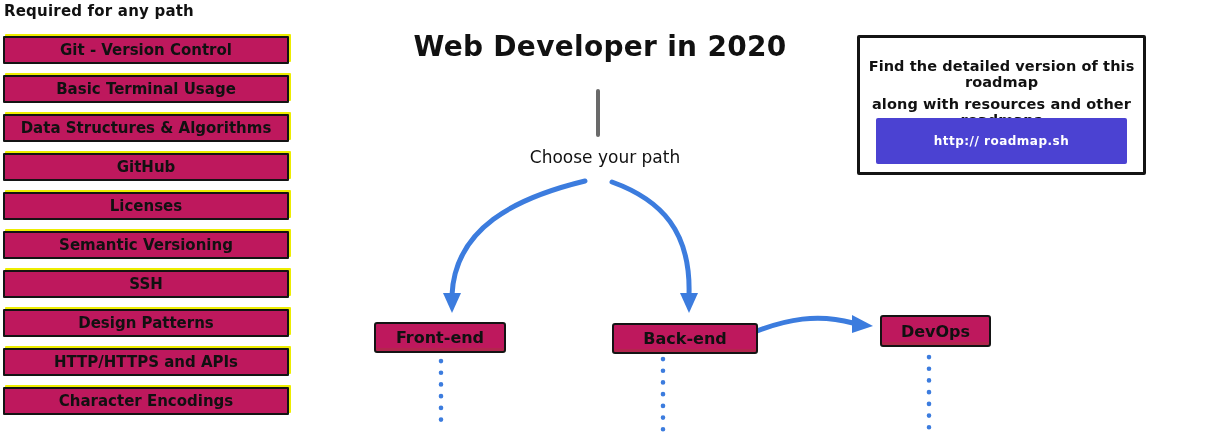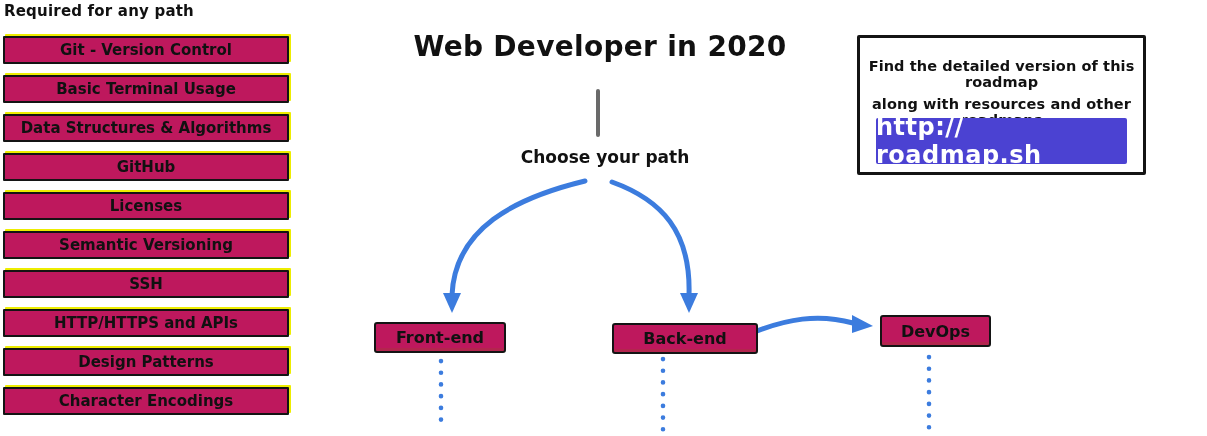--- a/index.html
+++ b/index.html
@@ -26,21 +26,21 @@
   .title{
     position:absolute;left:400px;top:30px;width:400px;text-align:center;
     font-size:28px;font-weight:700;color:#111;letter-spacing:.3px;
   }
   .vline{
     position:absolute;left:596px;top:89px;width:4px;height:48px;background:#6a6a6a;
     border-radius:2px;
   }
   .subtitle{
     position:absolute;left:455px;top:147px;width:300px;text-align:center;
-    font-size:17px;font-weight:700;color:#111;
+    font-size:17px;font-weight:400;color:#111;
   }
 
   .pbox{
     position:absolute;background:#be185d;border:2.5px solid #141414;border-radius:3px;
     display:flex;align-items:center;justify-content:center;
     font-size:16px;font-weight:700;color:#111;
     box-shadow:inset 0 -3px 0 rgba(140,100,10,.18);
   }
   .pbox.frontend{left:374px;top:322px;width:132px;height:31px;}
   .pbox.backend{left:612px;top:323px;width:146px;height:31px;}
@@ -55,40 +55,40 @@
   }
   .info-line{
     position:absolute;left:0;width:100%;text-align:center;font-size:14.5px;
     font-weight:700;color:#111;letter-spacing:.1px;
   }
   .info-line.l1{top:20px;}
   .info-line.l2{top:58px;}
   .url-btn{
     position:absolute;left:16px;right:16px;top:80px;height:46px;background:#4B42D2;
     border-radius:2px;display:flex;align-items:center;justify-content:center;
-    color:#fff;font-size:24px;font-weight:700;letter-spacing:.5px;cursor:pointer;
+    color:#fff;font-size:12px;font-weight:700;letter-spacing:.5px;cursor:pointer;
   }
 </style>
 </head>
 <body>
 
 <div class="canvas">
 
   <div class="left-heading">Required for any path</div>
 
   <div class="left-col">
     <div class="ybox">Git - Version Control</div>
     <div class="ybox">Basic Terminal Usage</div>
     <div class="ybox">Data Structures &amp; Algorithms</div>
     <div class="ybox">GitHub</div>
     <div class="ybox">Licenses</div>
     <div class="ybox">Semantic Versioning</div>
     <div class="ybox">SSH</div>
+    <div class="ybox">Design Patterns</div>
     <div class="ybox">HTTP/HTTPS and APIs</div>
-    <div class="ybox">Design Patterns</div>
     <div class="ybox">Character Encodings</div>
   </div>
 
   <div class="title">Web Developer in 2020</div>
 
   <div class="vline"></div>
 
   <div class="subtitle">Choose your path</div>
 
   <svg class="overlay" viewBox="0 0 1207 436" xmlns="http://www.w3.org/2000/svg">

